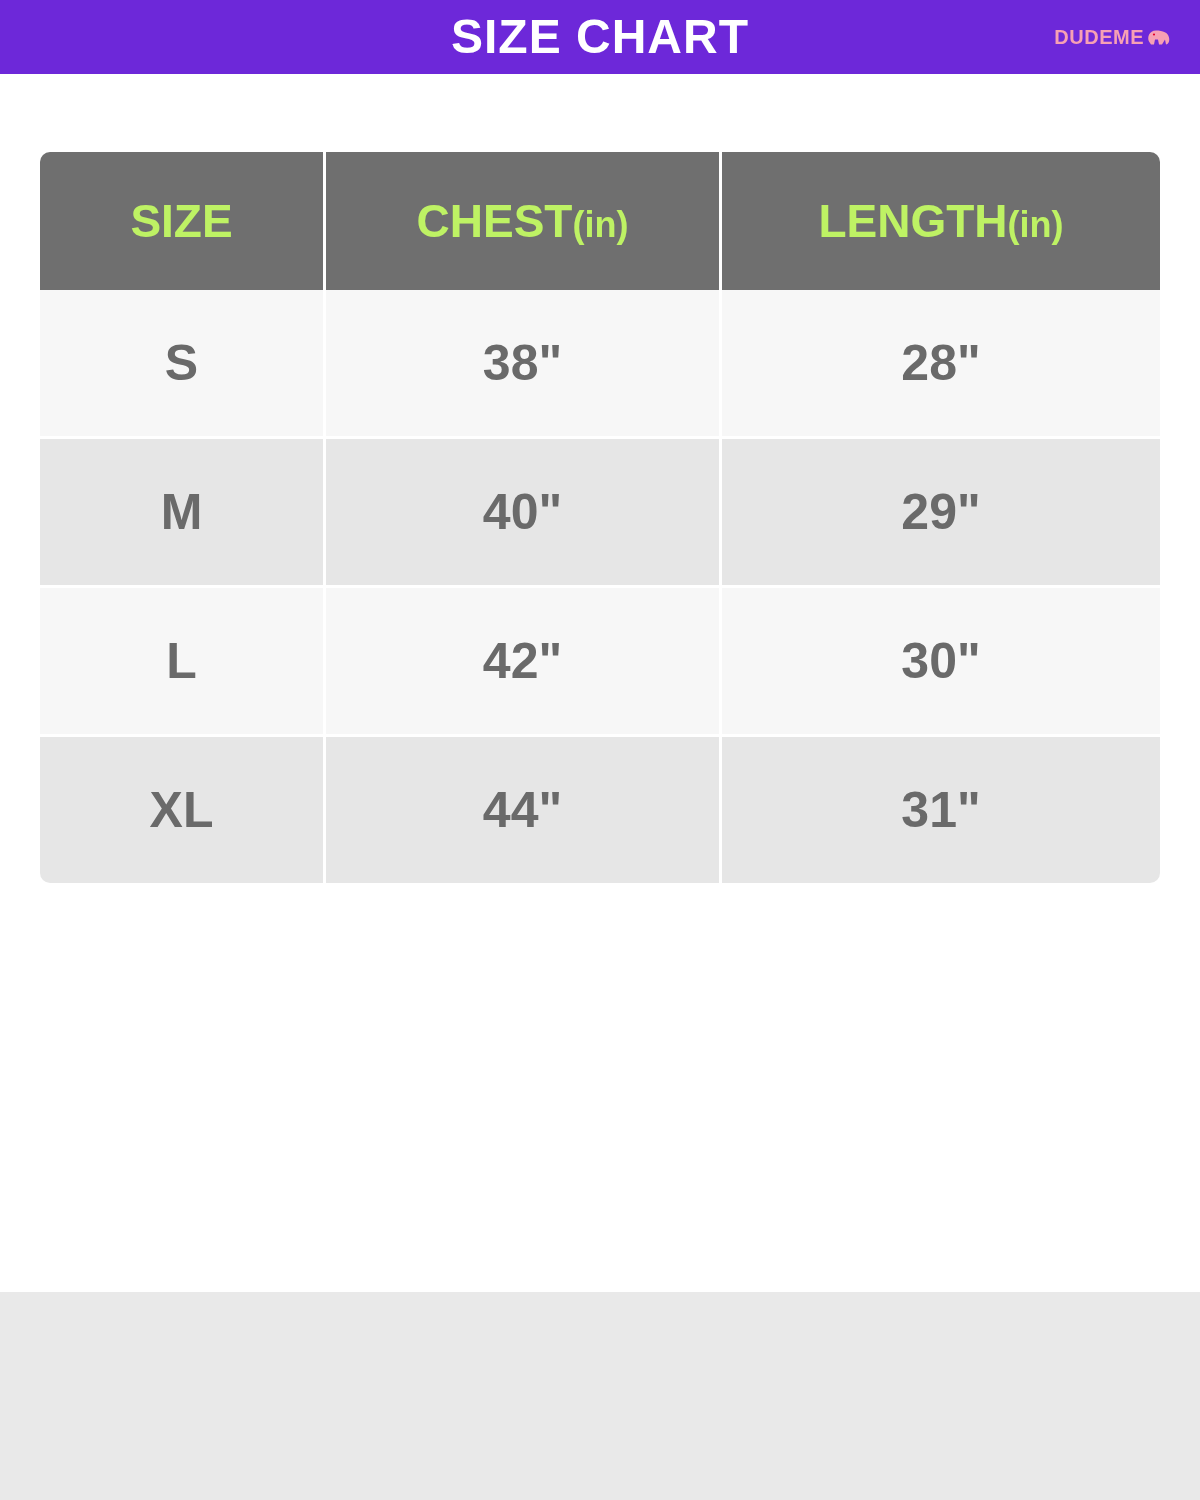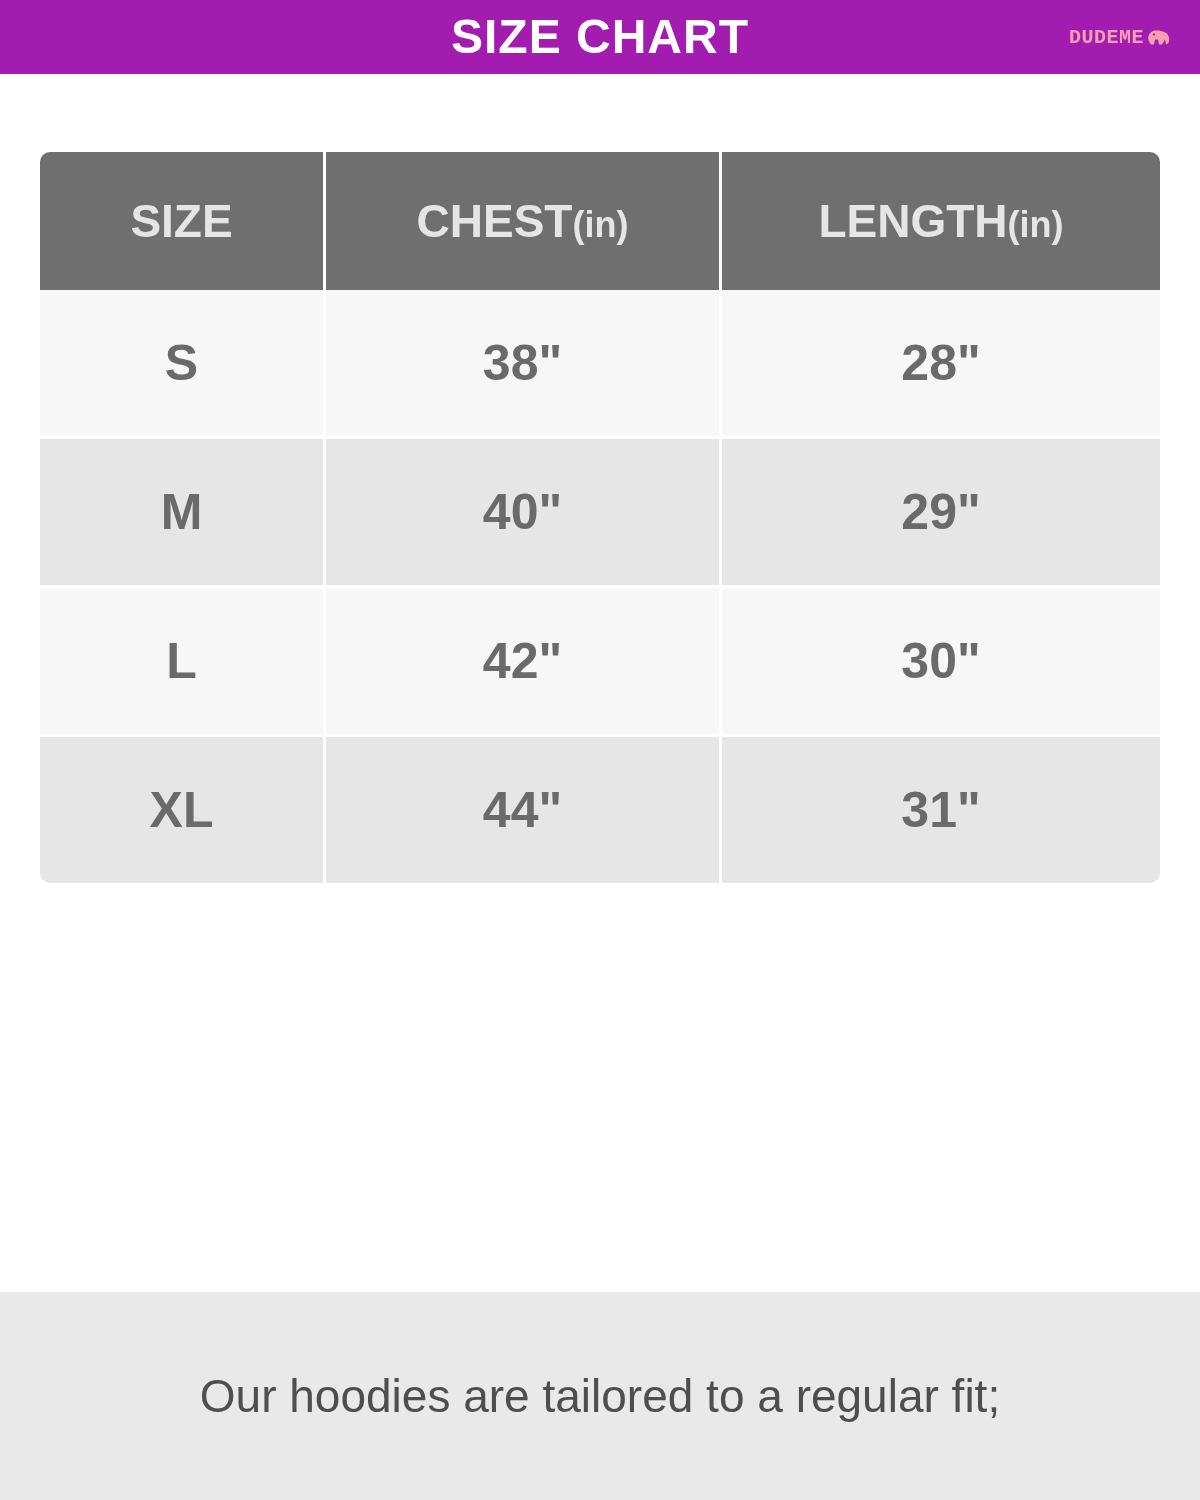--- a/index.html
+++ b/index.html
@@ -20,21 +20,21 @@
     height: 1500px;
     display: flex;
     flex-direction: column;
     background: #ffffff;
   }
 
   
   .header {
     position: relative;
     height: 74px;
-    background: #a21caf;
+    background: #6d28d9;
     display: flex;
     align-items: center;
     justify-content: center;
     flex: none;
   }
   .header-title {
     color: #ffffff;
     font-size: 48px;
     font-weight: 700;
     letter-spacing: 1px;
@@ -48,21 +48,21 @@
     transform: translateY(-50%);
     display: flex;
     align-items: center;
     gap: 2px;
   }
   .brand-text {
     color: #f7a0b4;
     font-size: 20px;
     font-weight: 700;
     letter-spacing: 0.5px;
-    font-family: Liberation Mono, monospace;
+    font-family: Liberation Sans, sans-serif;
   }
   .brand-mark {
     display: inline-block;
     width: 26px;
     height: 20px;
   }
 
   
   .table-wrap {
     flex: 1 1 auto;
@@ -76,21 +76,21 @@
     table-layout: fixed;
     border-radius: 10px;
     overflow: hidden;
   }
   table.size-table col.c1 { width: 286px; }
   table.size-table col.c2 { width: 396px; }
   table.size-table col.c3 { width: 438px; }
 
   thead th {
     background: #6f6f6f;
-    color: #e5e5e5;
+    color: #bef264;
     font-size: 46px;
     font-weight: 700;
     height: 138px;
     text-align: center;
     vertical-align: middle;
     padding: 0;
     border-right: 3px solid #ffffff;
     font-family: "Liberation Sans", sans-serif;
     margin-left: 36px;
   }
@@ -197,16 +197,15 @@
         <tr class="odd">
           <td class="size-cell">XL</td>
           <td>44"</td>
           <td>31"</td>
         </tr>
       </tbody>
     </table>
   </div>
 
   <div class="footer-note">
-    <div class="line">Our hoodies are tailored to a regular fit;</div>
   </div>
 
 </div>
 
 </body></html>

